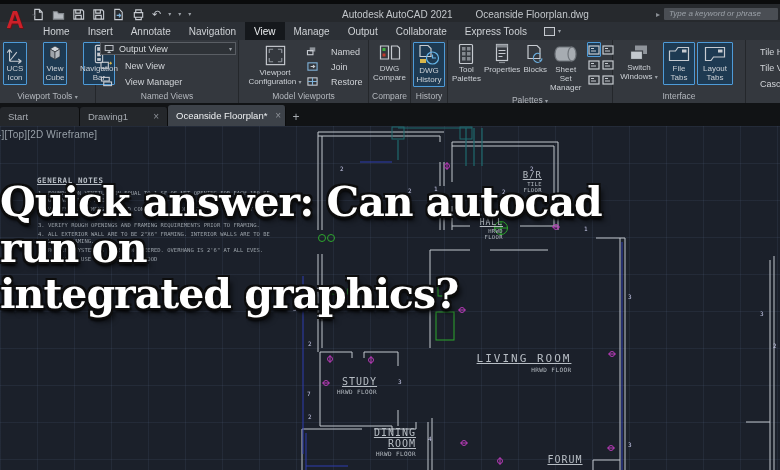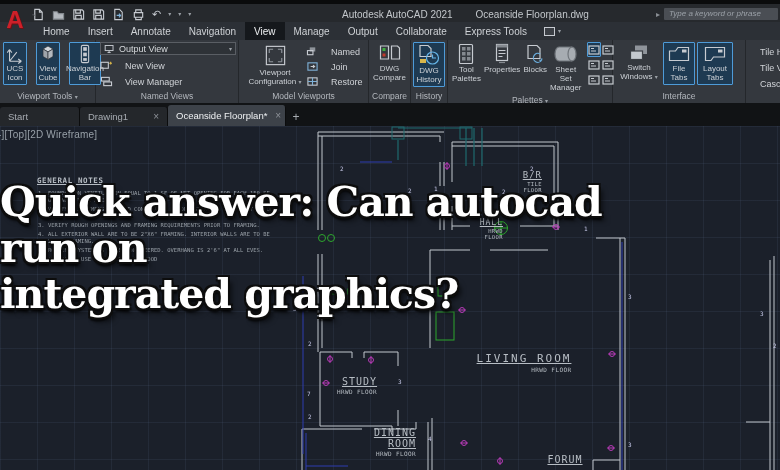--- a/index.html
+++ b/index.html
@@ -264,21 +264,21 @@
   <span class="rtab">Express Tools</span>
   <span class="ribbon-display">
     <span class="rd-box"></span>
     <span class="mini-caret">▾</span>
   </span>
 </div>
 
 <div class="ribbon">
 
   <div class="panel" style="width:96px">
-    <div class="pbody" style="gap:9px;padding-left:3px">
+    <div class="pbody" style="gap:16px;padding-left:3px">
       <div class="bigbtn hl" style="width:28px">
         <svg class="ic" width="20" height="20">
             <use href="#s-ucs"></use>
           </svg>
         <span class="cap">UCS Icon</span>
       </div>
       <div class="bigbtn hl" style="width:28px">
         <svg class="ic" width="20" height="20">
             <use href="#s-cube"></use>
           </svg>

